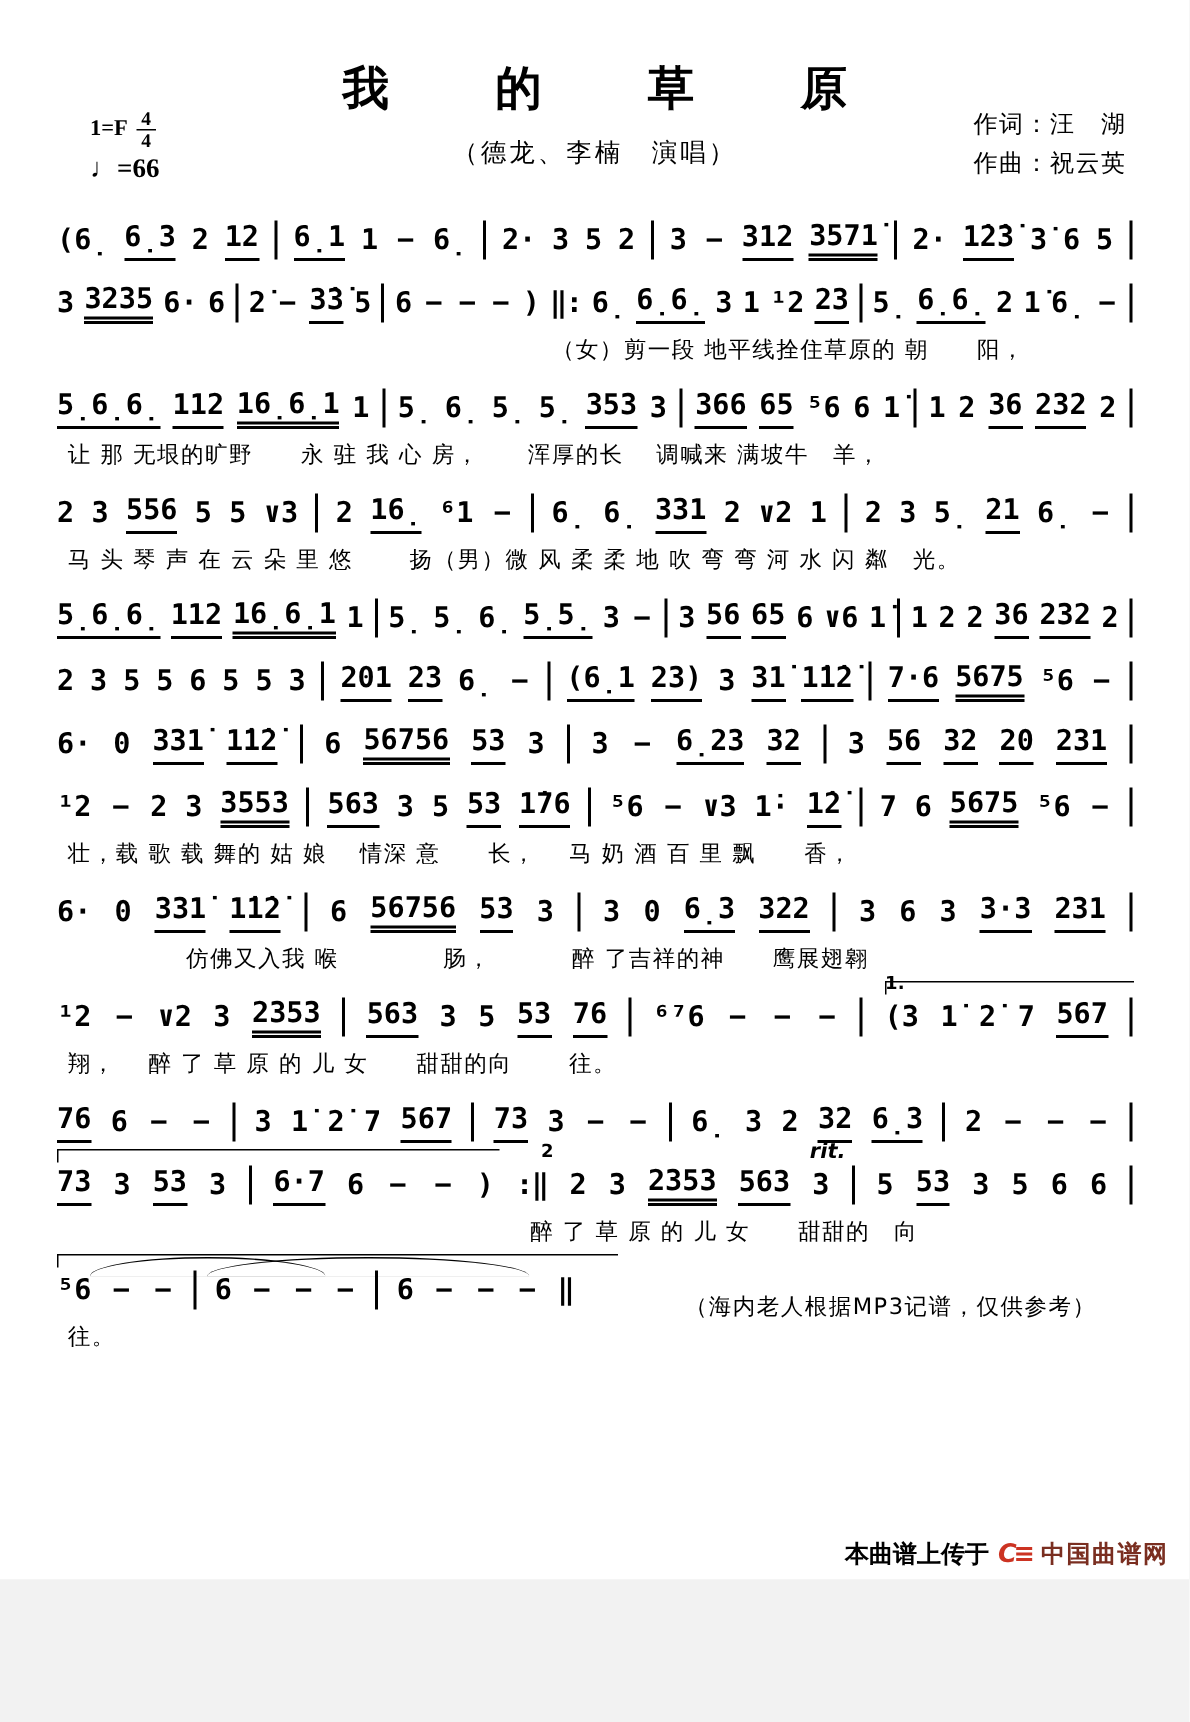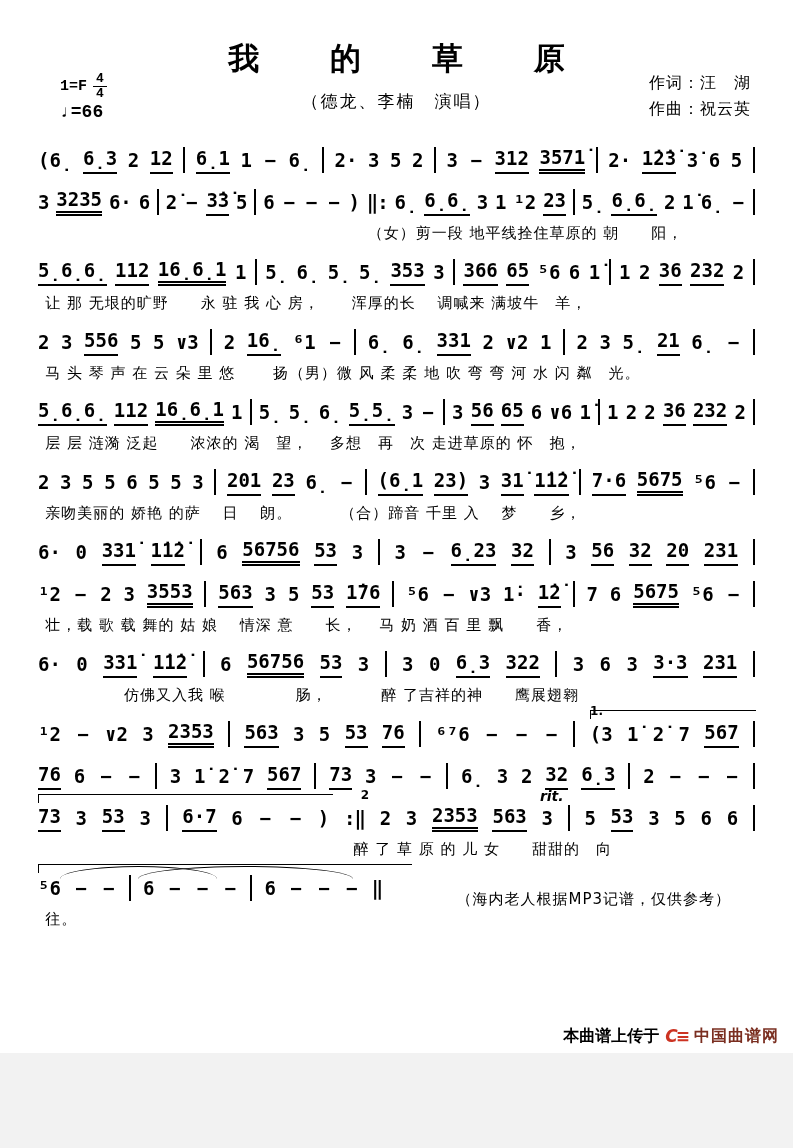--- a/index.html
+++ b/index.html
@@ -21,21 +21,21 @@
     font-family:"DejaVu Serif","Liberation Serif",serif;
     font-size:31px;font-weight:bold;
     letter-spacing:30px;text-indent:30px;
     padding-top:28px;
   }
   .subtitle{
     text-align:center;font-size:17px;margin-top:10px;letter-spacing:2px;
   }
   .keyblock{
     position:absolute;left:22px;top:62px;font-size:15px;font-weight:bold;
-    font-family:Liberation Mono, monospace;
+    font-family:Liberation Serif, serif;
   }
   .keyline{display:flex;align-items:center;gap:6px;}
   .frac{display:inline-flex;flex-direction:column;align-items:center;font-size:13px;line-height:1.05;}
   .frac .top{border-bottom:1px solid #000;padding:0 3px;}
   .tempoline{margin-top:2px;font-size:18px;}
   .credits{
     position:absolute;right:4px;top:60px;text-align:left;
     font-size:16px;line-height:1.65;letter-spacing:1px;
   }
   
@@ -263,21 +263,20 @@
           <span class="tok">1̇</span>
           <span class="tok bar"></span>
           <span class="tok">1</span>
           <span class="tok">2</span>
           <span class="tok">2</span>
           <span class="tok beam">36</span>
           <span class="tok beam">232</span>
           <span class="tok">2</span>
           <span class="tok bar"></span>
         </div>
-        <div class="lyrics-row" style="padding-left: 1%;">层 层 涟漪 泛起　　浓浓的 渴　望，　 多想　再　次 走进草原的 怀　抱，</div>
       </div>
       <div class="system">
         <div class="notation">
           <span class="tok">2</span>
           <span class="tok">3</span>
           <span class="tok">5</span>
           <span class="tok">5</span>
           <span class="tok">6</span>
           <span class="tok">5</span>
           <span class="tok">5</span>
@@ -293,21 +292,20 @@
           <span class="tok">3</span>
           <span class="tok beam">31̇</span>
           <span class="tok beam">1̇1̇2̇</span>
           <span class="tok bar"></span>
           <span class="tok beam">7·6</span>
           <span class="tok beam2">5675</span>
           <span class="tok">⁵6</span>
           <span class="tok dash">−</span>
           <span class="tok bar"></span>
         </div>
-        <div class="lyrics-row" style="padding-left: 1%;">亲吻美丽的 娇艳 的萨　 日　 朗。　　　（合）蹄音 千里 入　 梦　　乡，</div>
       </div>
       <div class="system">
         <div class="notation">
           <span class="tok">6·</span>
           <span class="tok">0</span>
           <span class="tok beam">331̇</span>
           <span class="tok beam">1̇1̇2̇</span>
           <span class="tok bar"></span>
           <span class="tok">6</span>
           <span class="tok beam2">56756</span>
@@ -403,20 +401,21 @@
           <span class="tok dash">−</span>
           <span class="tok dash">−</span>
           <span class="tok bar"></span>
           <span class="tok">(3</span>
           <span class="tok">1̇</span>
           <span class="tok">2̇</span>
           <span class="tok">7</span>
           <span class="tok beam">567</span>
           <span class="tok bar"></span>
         </div>
+        <div class="lyrics-row" style="padding-left: 1%;">翔，　 醉 了 草 原 的 儿 女　　甜甜的向　　 往。</div>
       </div>
       <div class="system">
         <div class="notation">
           <span class="tok beam">76</span>
           <span class="tok">6</span>
           <span class="tok dash">−</span>
           <span class="tok dash">−</span>
           <span class="tok bar"></span>
           <span class="tok">3</span>
           <span class="tok">1̇</span>

